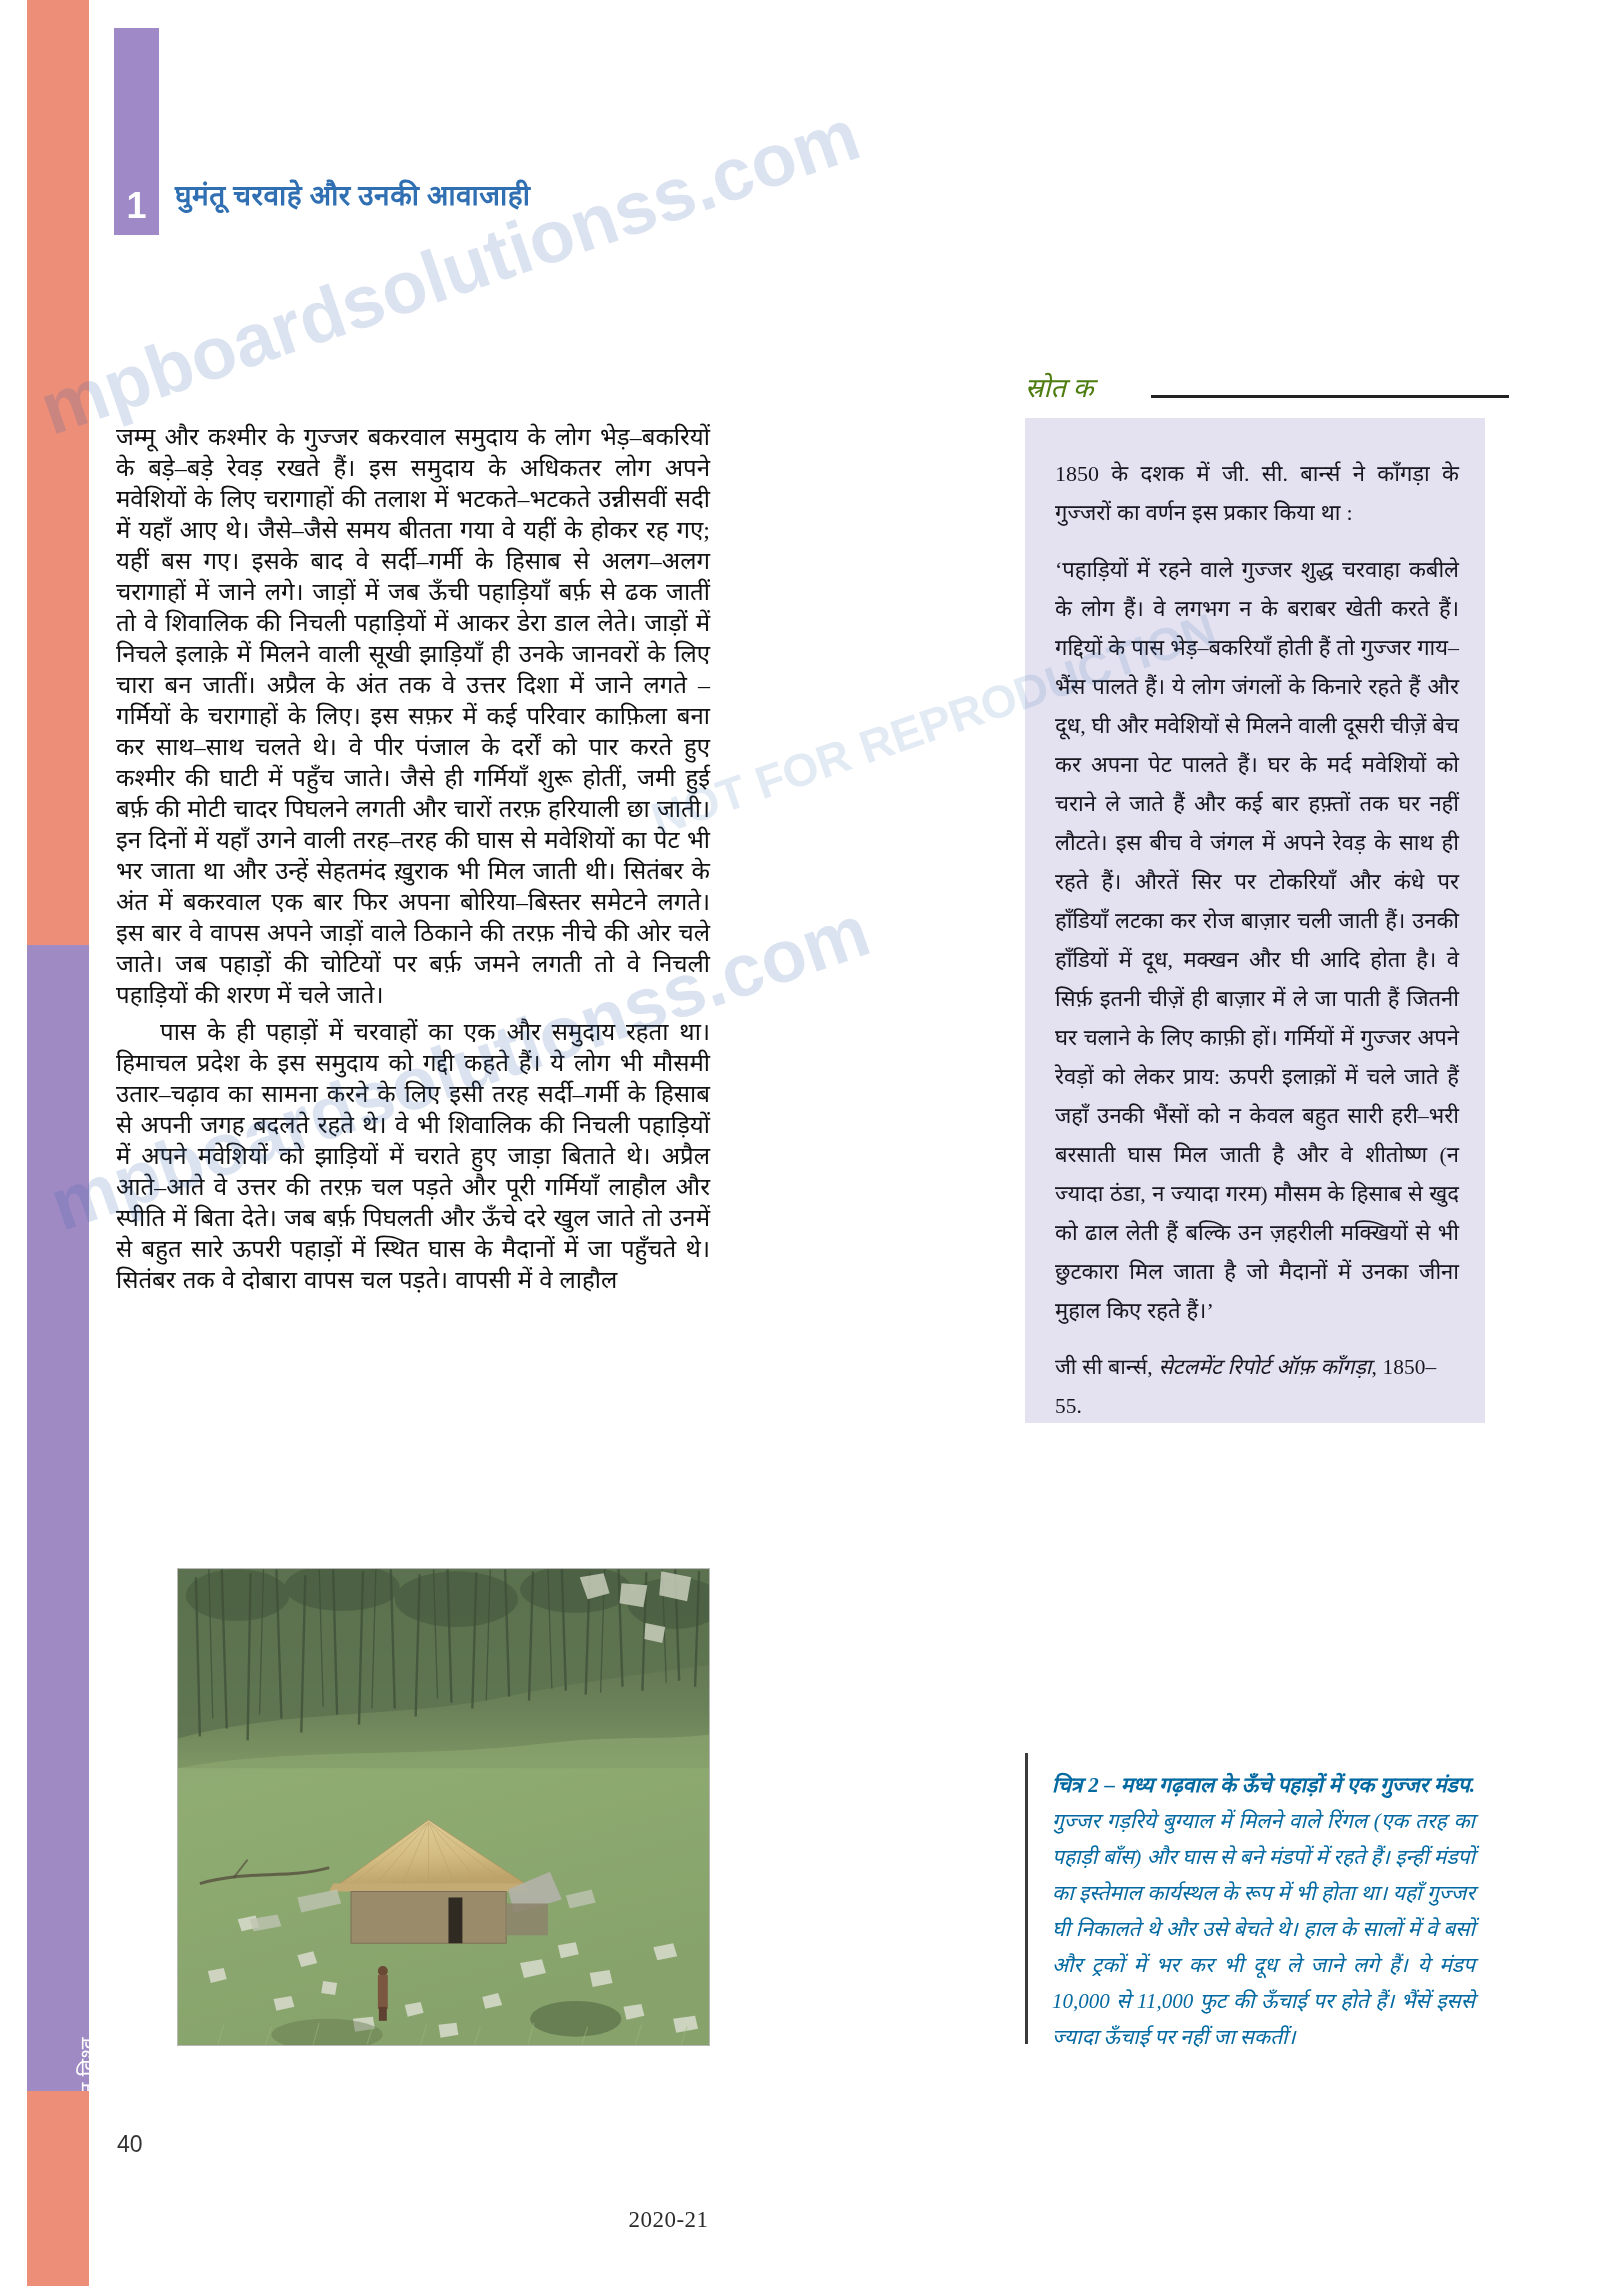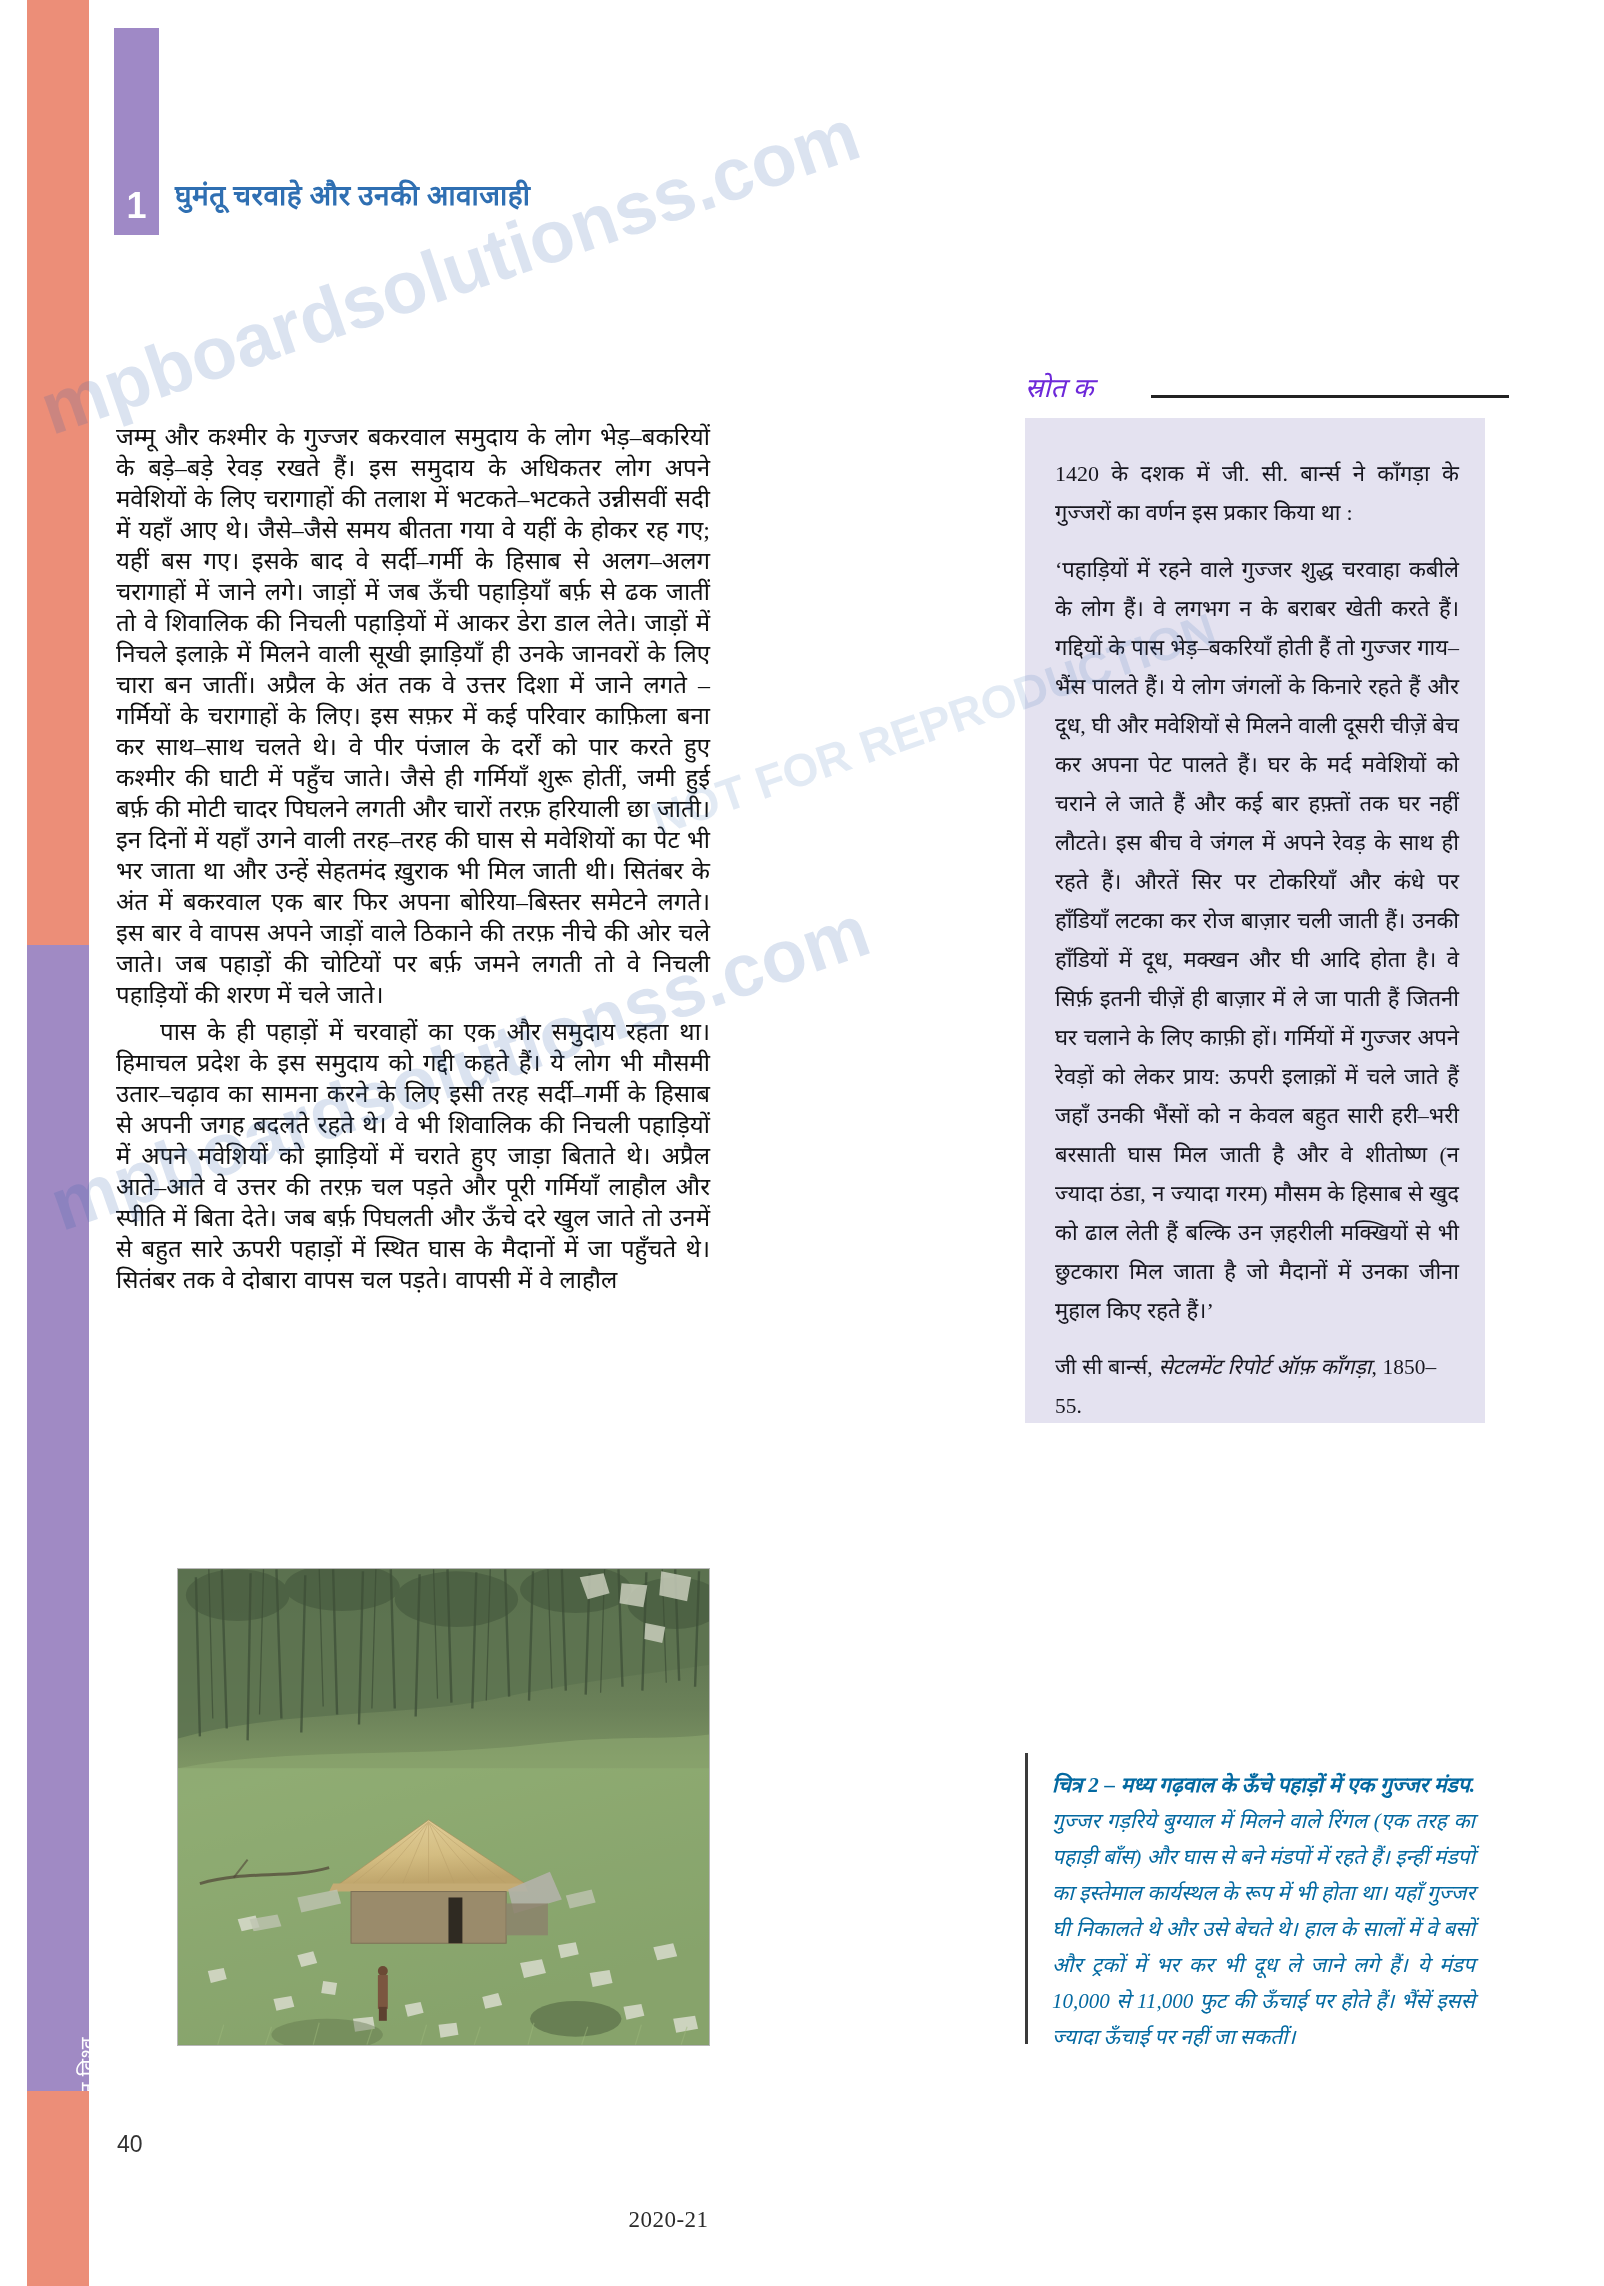--- a/index.html
+++ b/index.html
@@ -140,21 +140,21 @@
     top: 368px;
     width: 458px;
     height: 42px;
   }
   .src-head-text {
     position: absolute;
     left: 0;
     top: 0;
     font-size: 27px;
     font-style: italic;
-    color: #6d28d9;
+    color: #4d7c0f;
     white-space: nowrap;
   }
   .src-head-rule {
     position: absolute;
     left: 126px;
     top: 27px;
     width: 358px;
     height: 3px;
     background: #222;
   }
@@ -447,21 +447,21 @@
         <line x1="298" y1="478" x2="304" y2="460"></line>
         <line x1="352" y1="478" x2="358" y2="456"></line>
         <line x1="406" y1="478" x2="412" y2="460"></line>
         <line x1="460" y1="478" x2="466" y2="458"></line>
         <line x1="506" y1="478" x2="512" y2="460"></line>
       </g>
     </svg>
   </div>
 
   <div class="src-box">
-    <p>1420 के दशक में जी. सी. बार्न्स ने काँगड़ा के गुज्जरों का वर्णन इस प्रकार किया था :</p>
+    <p>1850 के दशक में जी. सी. बार्न्स ने काँगड़ा के गुज्जरों का वर्णन इस प्रकार किया था :</p>
     <p>‘पहाड़ियों में रहने वाले गुज्जर शुद्ध चरवाहा कबीले के लोग हैं। वे लगभग न के बराबर खेती करते हैं। गद्दियों के पास भेड़–बकरियाँ होती हैं तो गुज्जर गाय–भैंस पालते हैं। ये लोग जंगलों के किनारे रहते हैं और दूध, घी और मवेशियों से मिलने वाली दूसरी चीज़ें बेच कर अपना पेट पालते हैं। घर के मर्द मवेशियों को चराने ले जाते हैं और कई बार हफ़्तों तक घर नहीं लौटते। इस बीच वे जंगल में अपने रेवड़ के साथ ही रहते हैं। औरतें सिर पर टोकरियाँ और कंधे पर हाँडियाँ लटका कर रोज बाज़ार चली जाती हैं। उनकी हाँडियों में दूध, मक्खन और घी आदि होता है। वे सिर्फ़ इतनी चीज़ें ही बाज़ार में ले जा पाती हैं जितनी घर चलाने के लिए काफ़ी हों। गर्मियों में गुज्जर अपने रेवड़ों को लेकर प्राय: ऊपरी इलाक़ों में चले जाते हैं जहाँ उनकी भैंसों को न केवल बहुत सारी हरी–भरी बरसाती घास मिल जाती है और वे शीतोष्ण (न ज्यादा ठंडा, न ज्यादा गरम) मौसम के हिसाब से खुद को ढाल लेती हैं बल्कि उन ज़हरीली मक्खियों से भी छुटकारा मिल जाता है जो मैदानों में उनका जीना मुहाल किए रहते हैं।’</p>
     <p class="attrib"><span>जी सी बार्न्स, </span><i>सेटलमेंट रिपोर्ट ऑफ़ काँगड़ा</i><span>, 1850–55.</span></p>
   </div>
 
   <div class="cap-box">
     <p><b>चित्र 2 – मध्य गढ़वाल के ऊँचे पहाड़ों में एक गुज्जर मंडप.</b><span> गुज्जर गड़रिये बुग्याल में मिलने वाले रिंगल (एक तरह का पहाड़ी बाँस) और घास से बने मंडपों में रहते हैं। इन्हीं मंडपों का इस्तेमाल कार्यस्थल के रूप में भी होता था। यहाँ गुज्जर घी निकालते थे और उसे बेचते थे। हाल के सालों में वे बसों और ट्रकों में भर कर भी दूध ले जाने लगे हैं। ये मंडप 10,000 से 11,000 फुट की ऊँचाई पर होते हैं। भैंसें इससे ज्यादा ऊँचाई पर नहीं जा सकतीं।</span></p>
   </div>
 
   <div class="page-num">40</div>
   <div class="year-stamp">2020-21</div>

